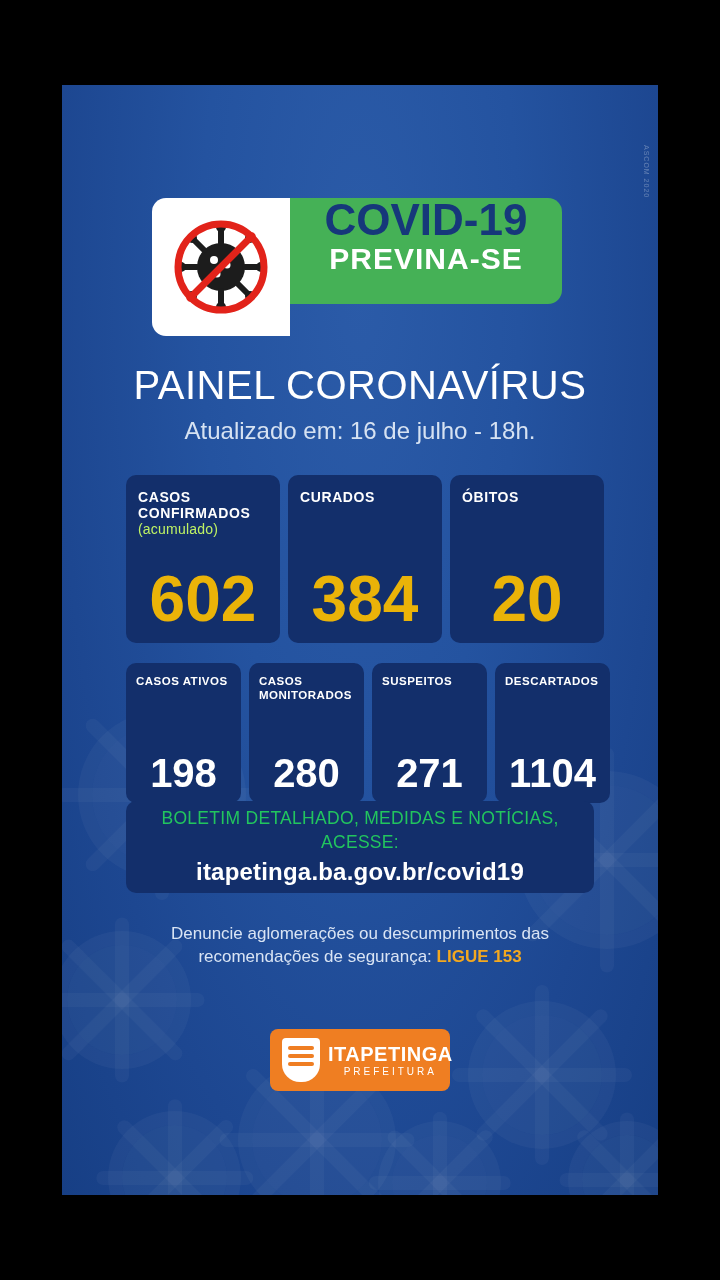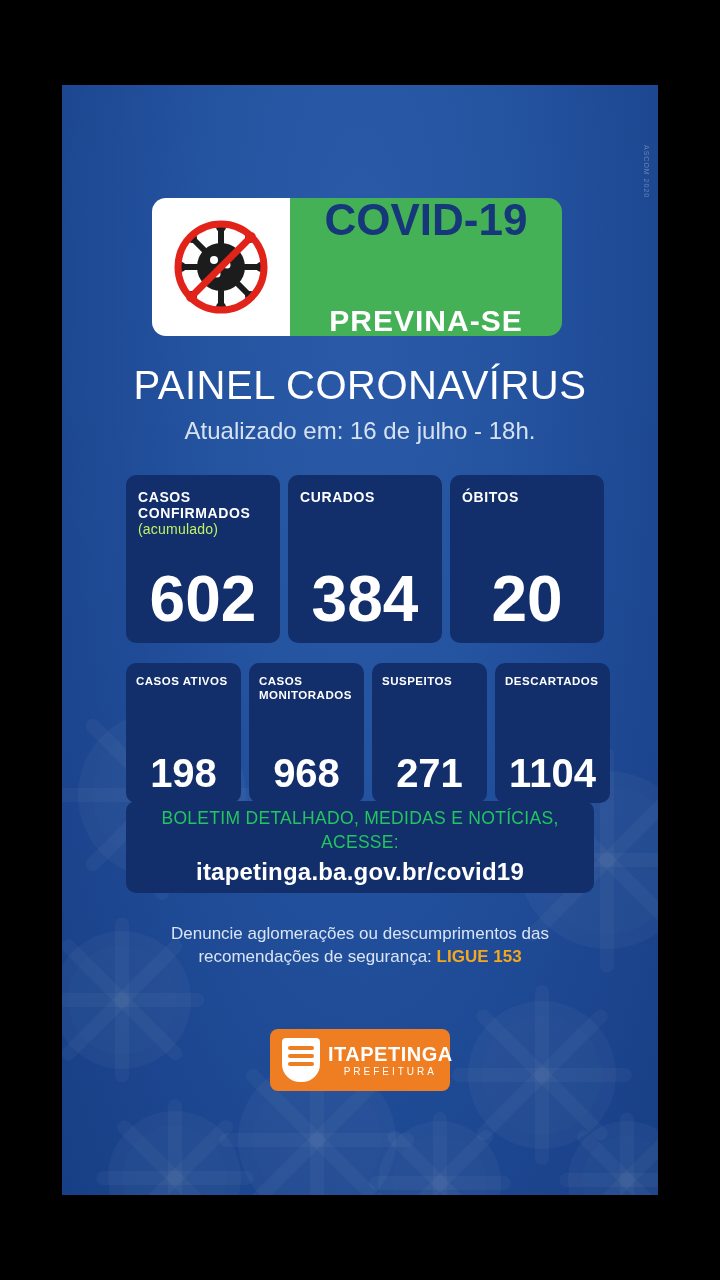--- a/index.html
+++ b/index.html
@@ -101,28 +101,28 @@
     width: 138px;
     height: 138px;
     background: #ffffff;
     border-radius: 14px 0 0 14px;
     display: flex;
     align-items: center;
     justify-content: center;
   }
   .covid-badge {
     width: 272px;
-    height: 138px;
+    height: 106px;
     background: #45b156;
     border-radius: 0 14px 14px 0;
     display: flex;
     flex-direction: column;
     align-items: center;
-    justify-content: space-between;
-    gap: 13px;
+    justify-content: flex-start;
+    gap: 2px;
   }
   .covid-title {
     font-size: 44px;
     font-weight: bold;
     color: #16387a;
     letter-spacing: 0px;
     line-height: 1;
   }
   .covid-sub {
     font-size: 30px;
@@ -185,21 +185,21 @@
     font-size: 14px;
     font-weight: normal;
     letter-spacing: 0.2px;
     text-transform: none;
   }
   .card-main .value {
     position: absolute;
     left: 0; right: 0;
     bottom: 12px;
     text-align: center;
-    color: #ffffff;
+    color: #eab308;
     font-size: 64px;
     font-weight: bold;
     line-height: 1;
   }
 
   .row-sec {
     position: absolute;
     left: 64px;
     top: 578px;
     display: flex;
@@ -429,21 +429,21 @@
       </div>
     </div>
 
     <div class="row-sec">
       <div class="card card-sec">
         <div class="label">CASOS ATIVOS</div>
         <div class="value">198</div>
       </div>
       <div class="card card-sec">
         <div class="label">CASOS MONITORADOS</div>
-        <div class="value">968</div>
+        <div class="value">280</div>
       </div>
       <div class="card card-sec">
         <div class="label">SUSPEITOS</div>
         <div class="value">271</div>
       </div>
       <div class="card card-sec">
         <div class="label">DESCARTADOS</div>
         <div class="value">1104</div>
       </div>
     </div>

